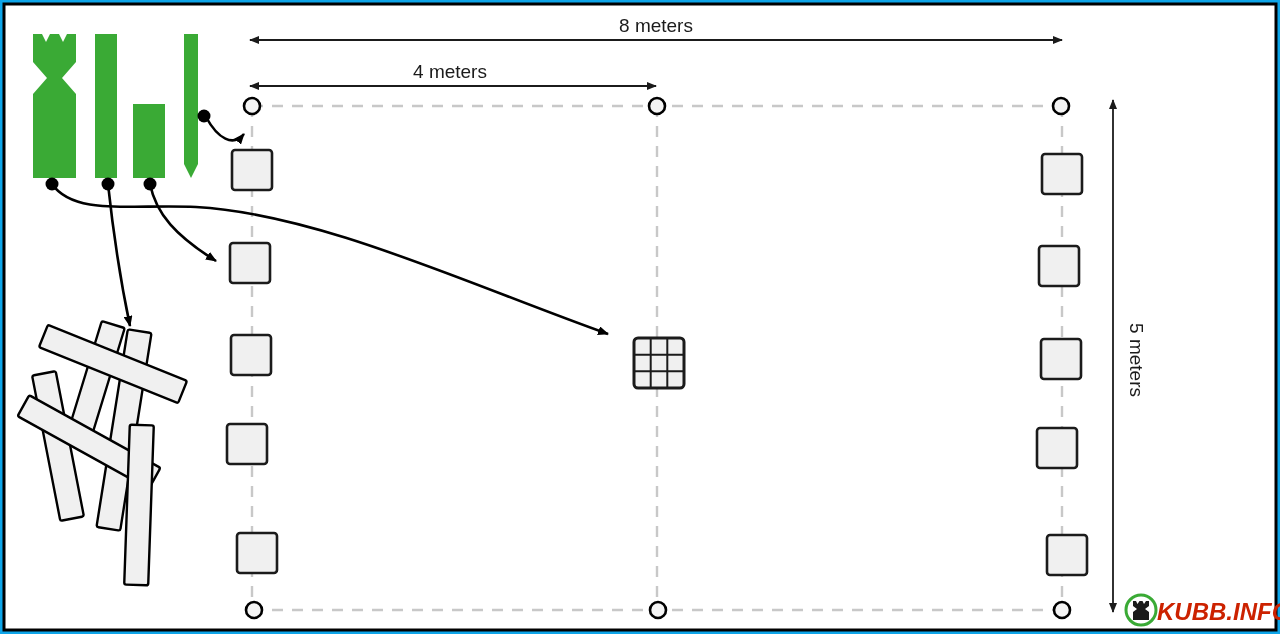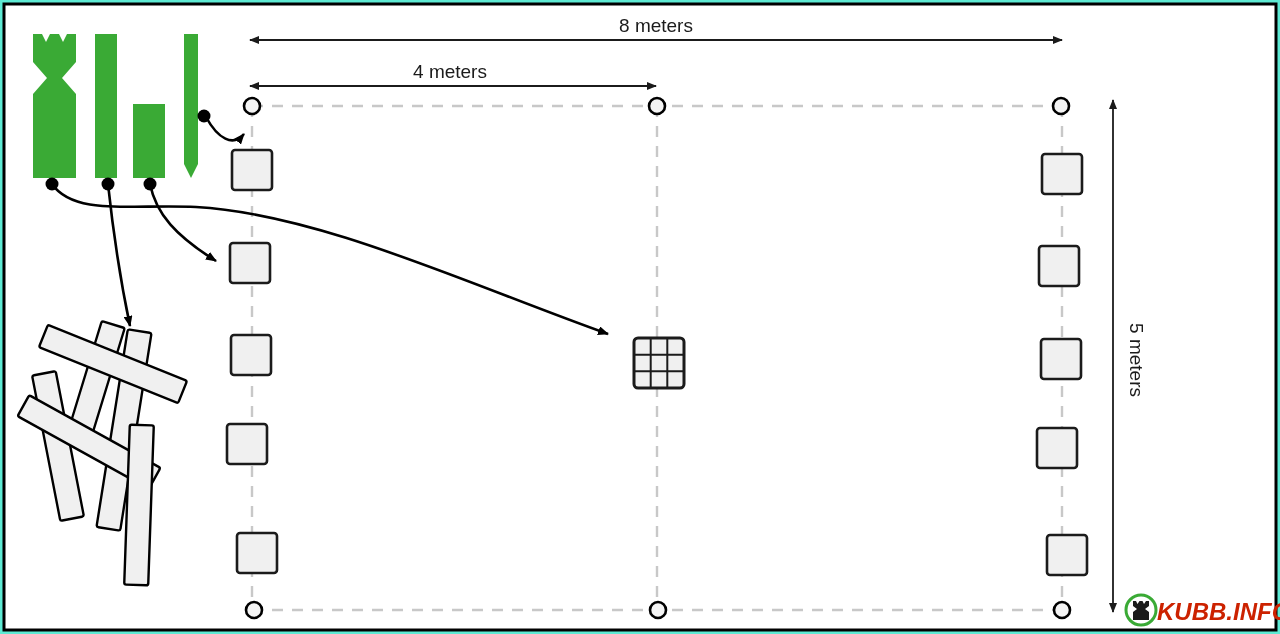--- a/index.html
+++ b/index.html
@@ -8,21 +8,21 @@
     padding: 0;
     background: #ffffff;
   }
   body {
     font-family: "Liberation Sans", sans-serif;
   }
   #stage {
     position: relative;
     width: 1280px;
     height: 634px;
-    background: #5eead4;
+    background: #0ea5e9;
     overflow: hidden;
   }
   #stage svg {
     position: absolute;
     top: 0;
     left: 0;
     display: block;
   }
   .dim-label {
     font-family: "Liberation Sans", sans-serif;

